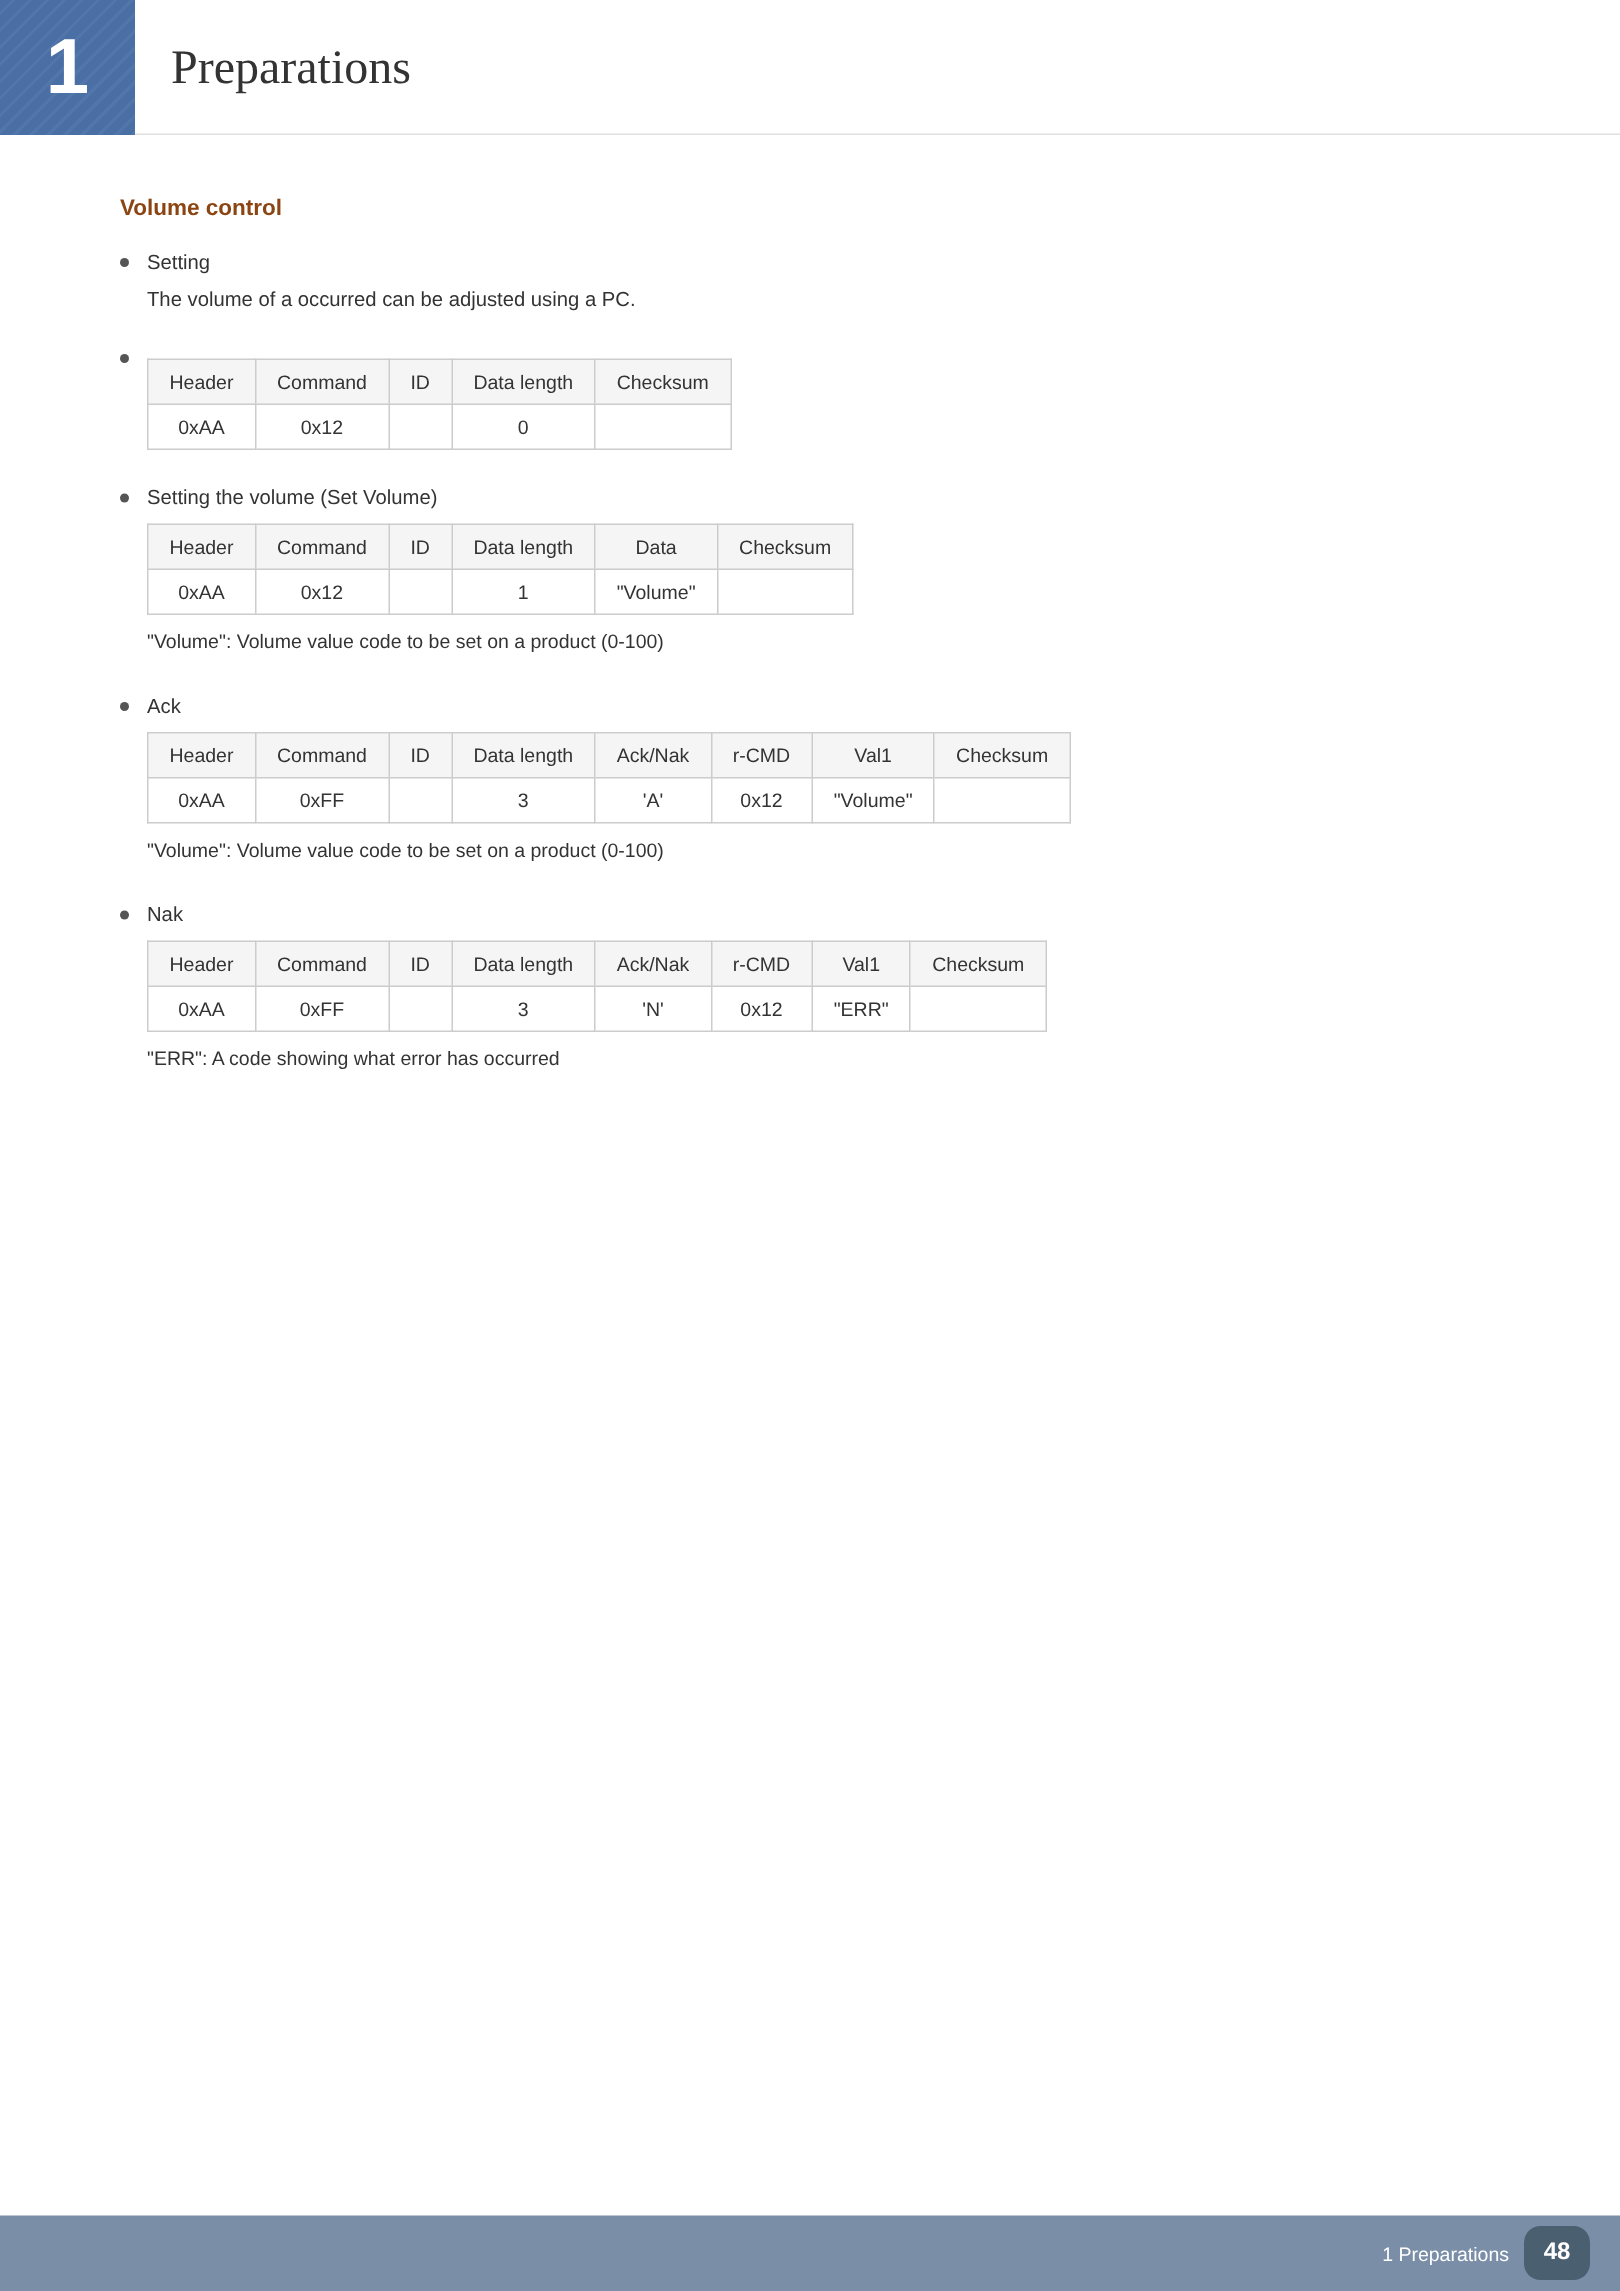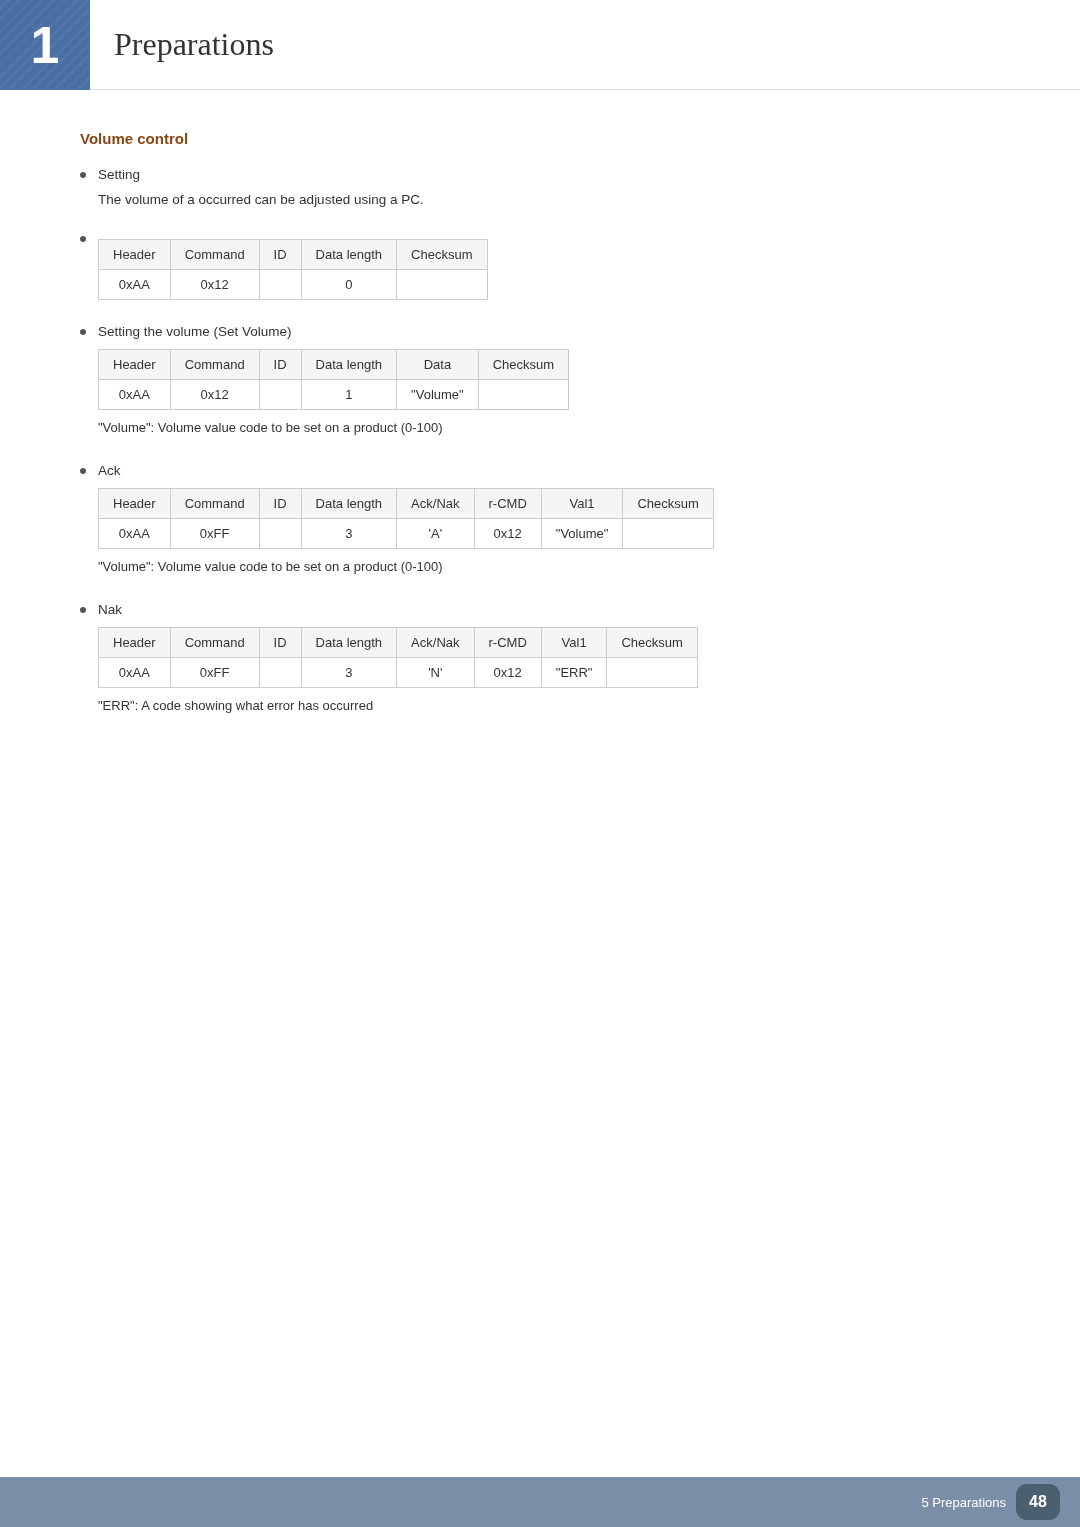--- a/index.html
+++ b/index.html
@@ -338,15 +338,15 @@
           </tbody>
         </table>
         <div class="note-text">"ERR": A code showing what error has occurred</div>
       </div>
     </li>
 
   </ul>
 </div>
 
 <div class="footer">
-  <span class="footer-text">5 Preparations</span>
+  <span class="footer-text">1 Preparations</span>
   <div class="footer-page">48</div>
 </div>
 
 </body></html>

